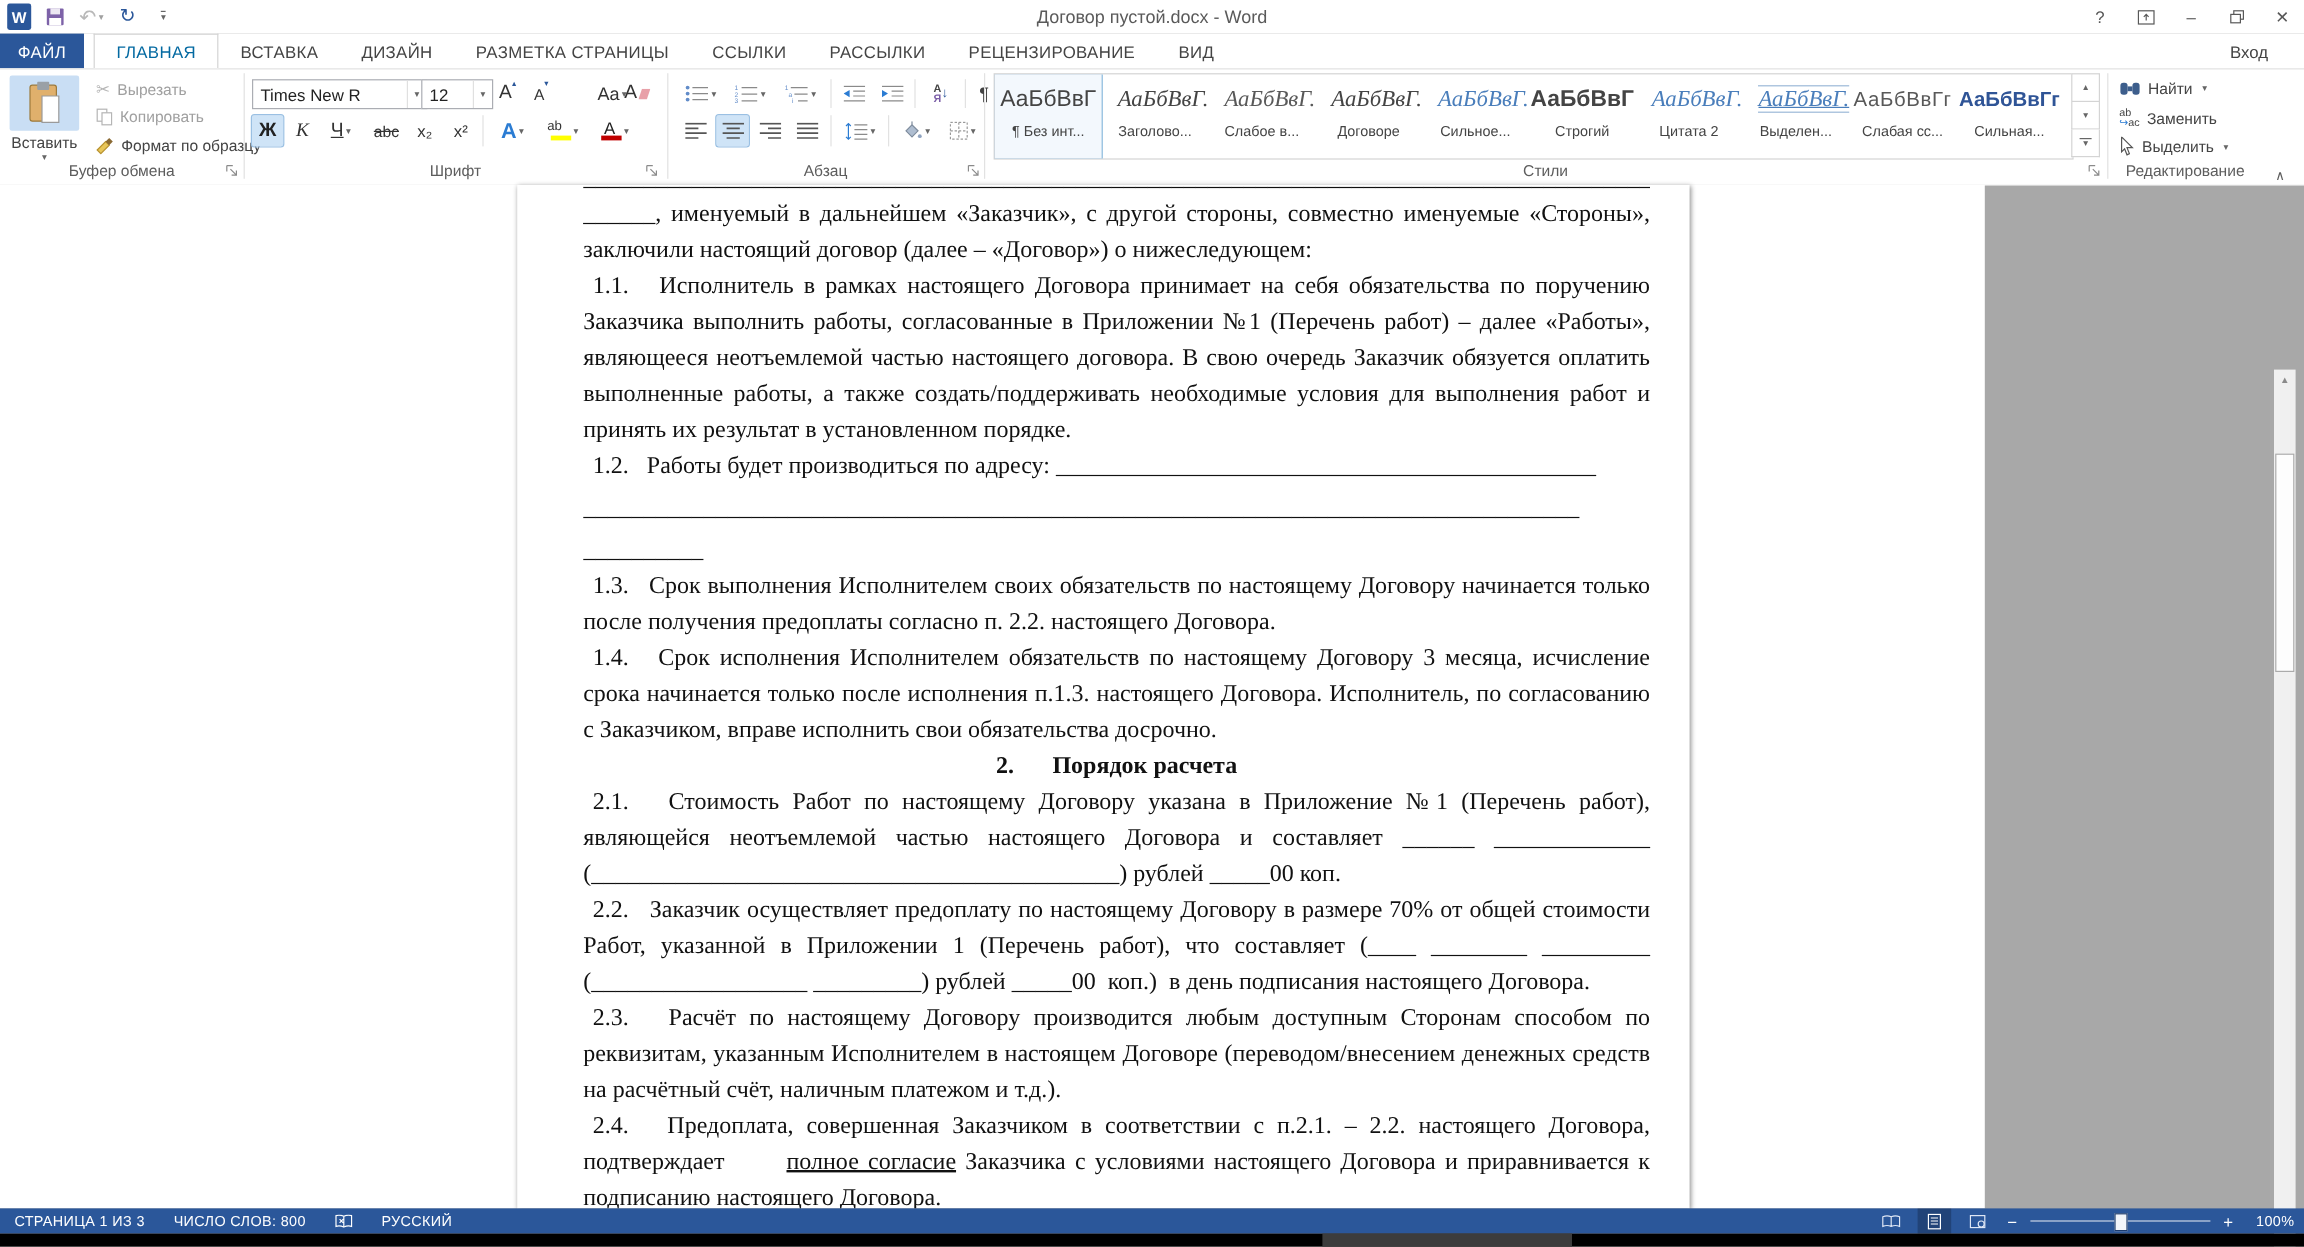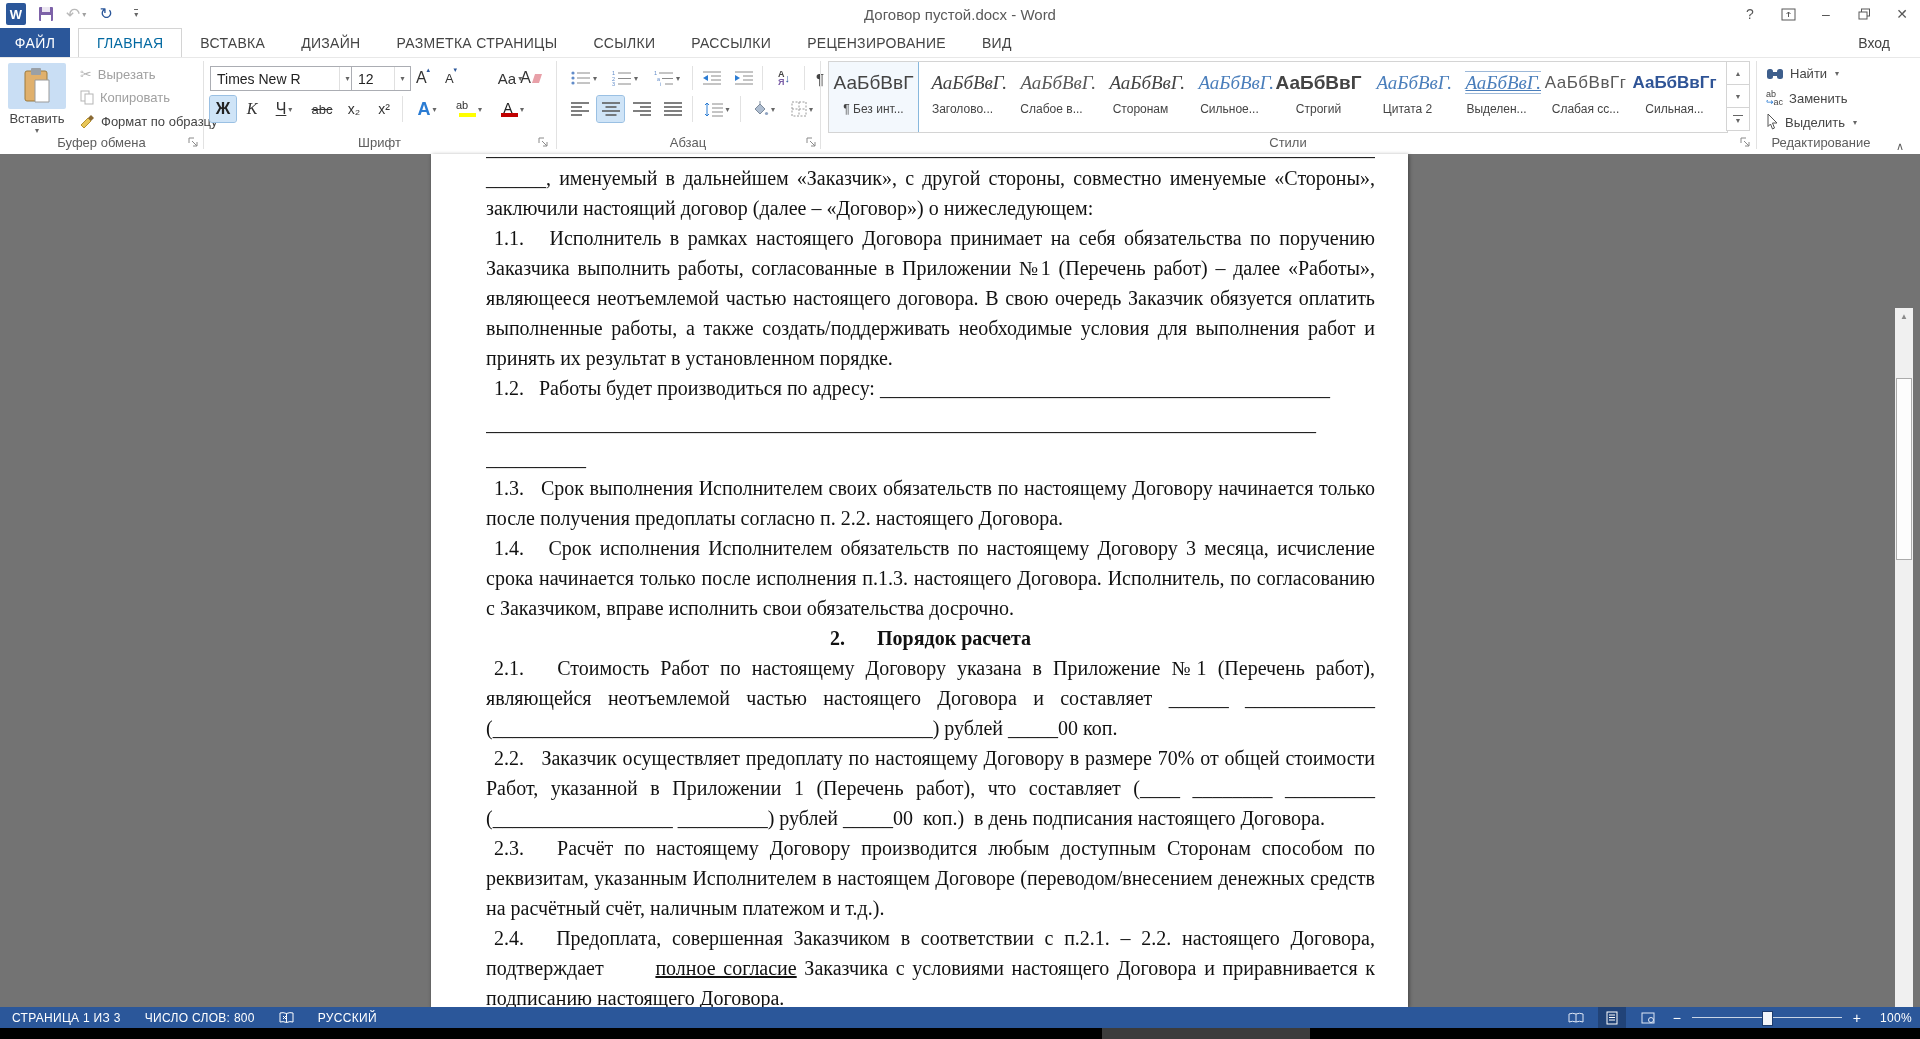--- a/index.html
+++ b/index.html
@@ -63,21 +63,21 @@
   .intq{border-top:1px solid #9cb8d8;border-bottom:1px solid #9cb8d8;text-decoration:underline;}
   .gscroll{position:absolute;left:1726px;top:3px;width:24px;height:70px;display:flex;flex-direction:column;}
   .gscroll .gsb{flex:1;border:1px solid #d4d4d4;border-top:none;background:#fff;display:flex;
                 align-items:center;justify-content:center;font-size:7px;color:#666;flex-direction:column;}
   .gscroll .gsb:first-child{border-top:1px solid #d4d4d4;}
   .morebar{width:10px;border-top:1px solid #666;margin-bottom:1px;}
   
   .ed-row{position:absolute;left:1766px;display:flex;align-items:center;gap:6px;font-size:13px;color:#444;white-space:nowrap;}
   .collapse{position:absolute;left:1896px;top:82px;font-size:11px;color:#5d5d5d;}
   
-  .docarea{position:absolute;left:0;top:154px;width:1920px;height:853px;background:#737373;}
+  .docarea{position:absolute;left:0;top:154px;width:1654px;height:853px;background:#ffffff;}
   .page{position:absolute;left:431px;top:0;width:977px;height:853px;background:#fff;
         box-shadow:1px 1px 4px rgba(0,0,0,.45);overflow:hidden;
         padding:0 33px 0 55px;box-sizing:border-box;}
   .doc{font-family:"Liberation Serif",serif;font-size:20px;line-height:30px;color:#111;}
   .para{text-align:justify;text-indent:8px;}
   .noind{text-indent:0;}
   .hline{text-align:center;font-weight:bold;}
   .hgap{display:inline-block;width:32px;}
   .cut{margin-top:-21px;white-space:nowrap;overflow:hidden;}
   .uline{white-space:nowrap;overflow:hidden;}
@@ -389,21 +389,21 @@
     <div class="stitem">
       <div class="sample ser it">АаБбВвГ.</div>
       <div class="slabel">Заголово...</div>
     </div>
     <div class="stitem">
       <div class="sample ser it gray">АаБбВвГ.</div>
       <div class="slabel">Слабое в...</div>
     </div>
     <div class="stitem">
       <div class="sample ser it">АаБбВвГ.</div>
-      <div class="slabel">Сторонам</div>
+      <div class="slabel">Договоре</div>
     </div>
     <div class="stitem">
       <div class="sample ser it blue">АаБбВвГ.</div>
       <div class="slabel">Сильное...</div>
     </div>
     <div class="stitem">
       <div class="sample bld">АаБбВвГ</div>
       <div class="slabel">Строгий</div>
     </div>
     <div class="stitem">

